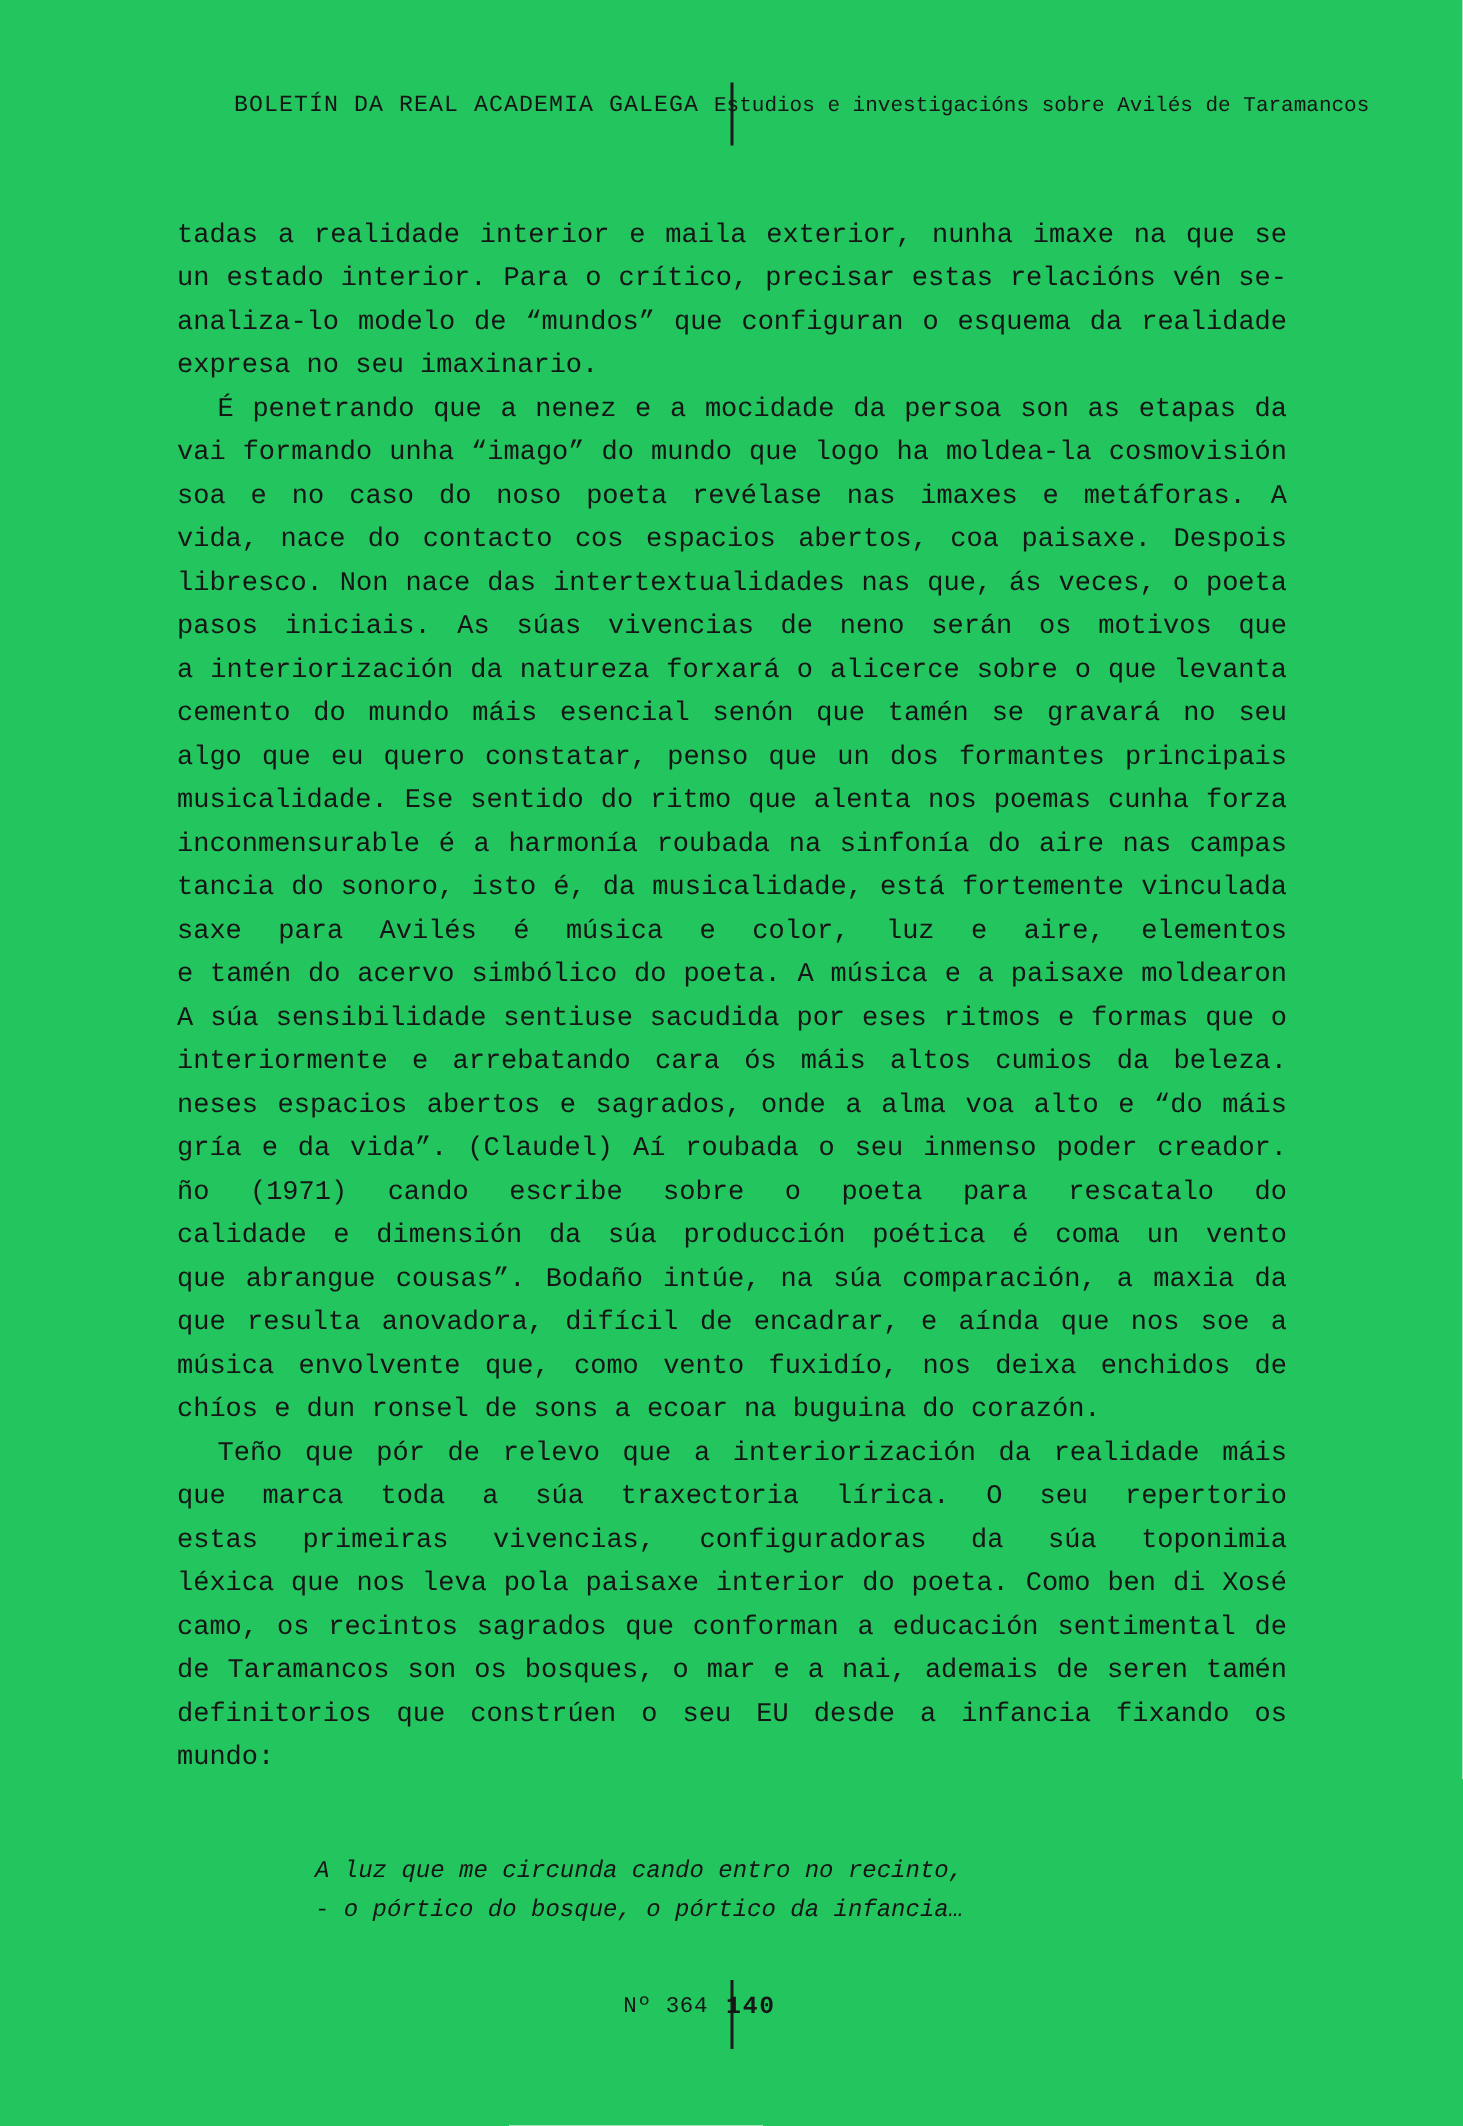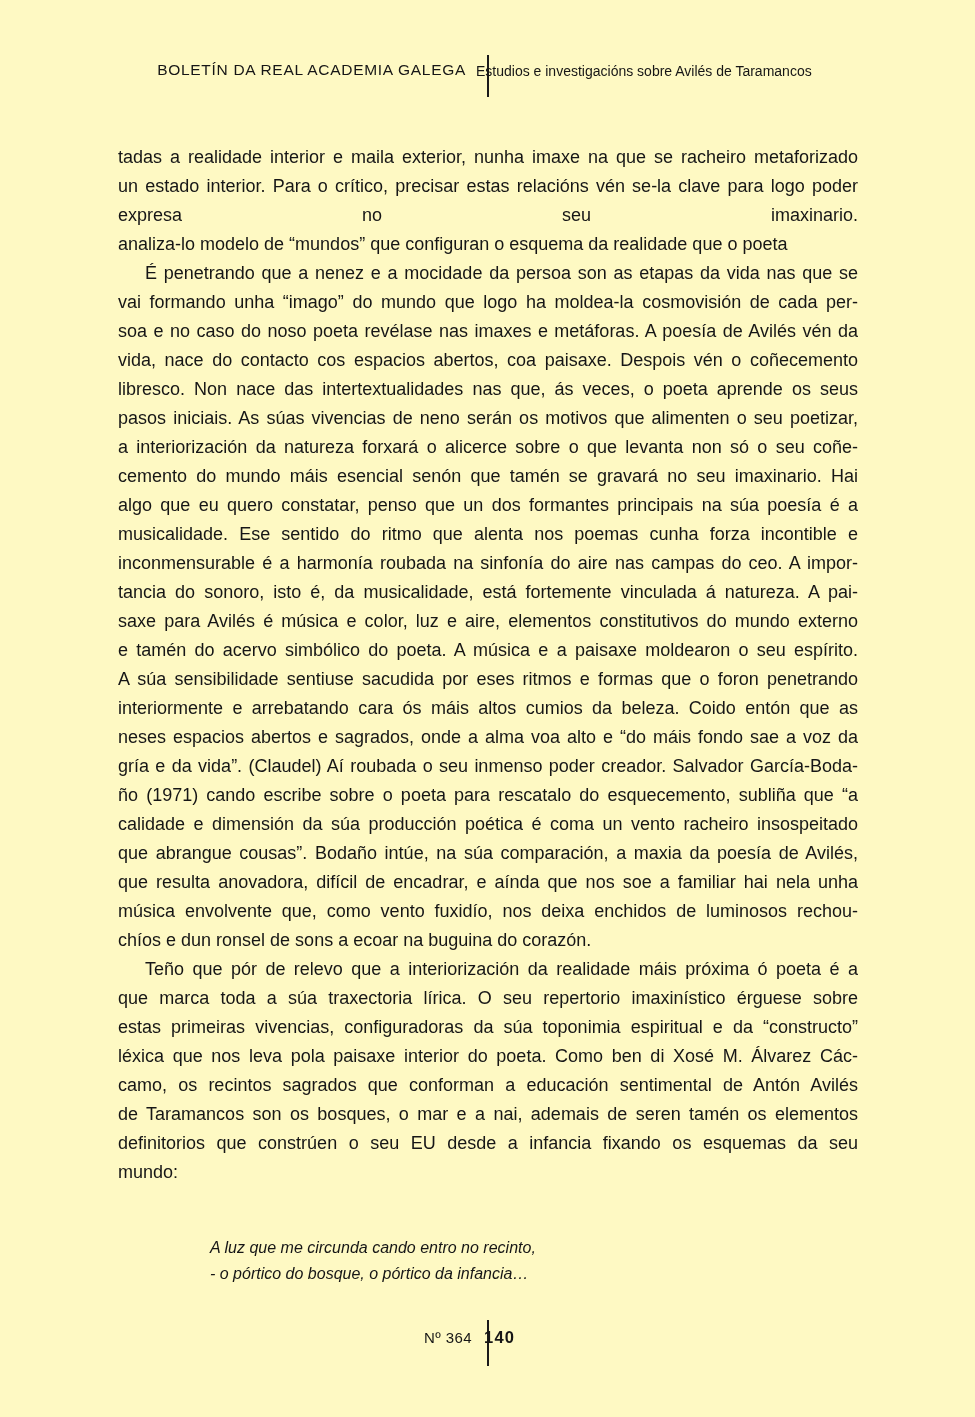--- a/index.html
+++ b/index.html
@@ -1,22 +1,22 @@
 <!DOCTYPE html>
 <html><head>
 <meta charset="utf-8">
 <style>
   html, body { margin: 0; padding: 0; background: #ffffff; }
   .page {
     position: relative;
     width: 975px;
     height: 1417px;
-    background: #fef9c3;
+    background: #22c55e;
     color: #161616;
-    font-family: Liberation Sans, sans-serif;
+    font-family: Liberation Mono, monospace;
     overflow: hidden;
   }
 
   
   .header-title {
     position: absolute;
     top: 61px;
     right: 509px;
     font-size: 15.5px;
     letter-spacing: 0.7px;
@@ -105,22 +105,22 @@
   <div>
     <div class="header-title">BOLETÍN DA REAL ACADEMIA GALEGA</div>
     <div class="header-divider"></div>
     <div class="header-subtitle">Estudios e investigacións sobre Avilés de Taramancos</div>
   </div>
 
   <div class="article-body">
     <div class="para">
         <div class="line">tadas a realidade interior e maila exterior, nunha imaxe na que se racheiro metaforizado</div>
         <div class="line">un estado interior. Para o crítico, precisar estas relacións vén se-la clave para logo poder</div>
+        <div class="line">analiza-lo modelo de “mundos” que configuran o esquema da realidade que o poeta</div>
         <div class="line">expresa no seu imaxinario.</div>
-        <div class="line">analiza-lo modelo de “mundos” que configuran o esquema da realidade que o poeta</div>
       </div>
     <div class="para indent">
         <div class="line">É penetrando que a nenez e a mocidade da persoa son as etapas da vida nas que se</div>
         <div class="line">vai formando unha “imago” do mundo que logo ha moldea-la cosmovisión de cada per-</div>
         <div class="line">soa e no caso do noso poeta revélase nas imaxes e metáforas. A poesía de Avilés vén da</div>
         <div class="line">vida, nace do contacto cos espacios abertos, coa paisaxe. Despois vén o coñecemento</div>
         <div class="line">libresco. Non nace das intertextualidades nas que, ás veces, o poeta aprende os seus</div>
         <div class="line">pasos iniciais. As súas vivencias de neno serán os motivos que alimenten o seu poetizar,</div>
         <div class="line">a interiorización da natureza forxará o alicerce sobre o que levanta non só o seu coñe-</div>
         <div class="line">cemento do mundo máis esencial senón que tamén se gravará no seu imaxinario. Hai</div>

